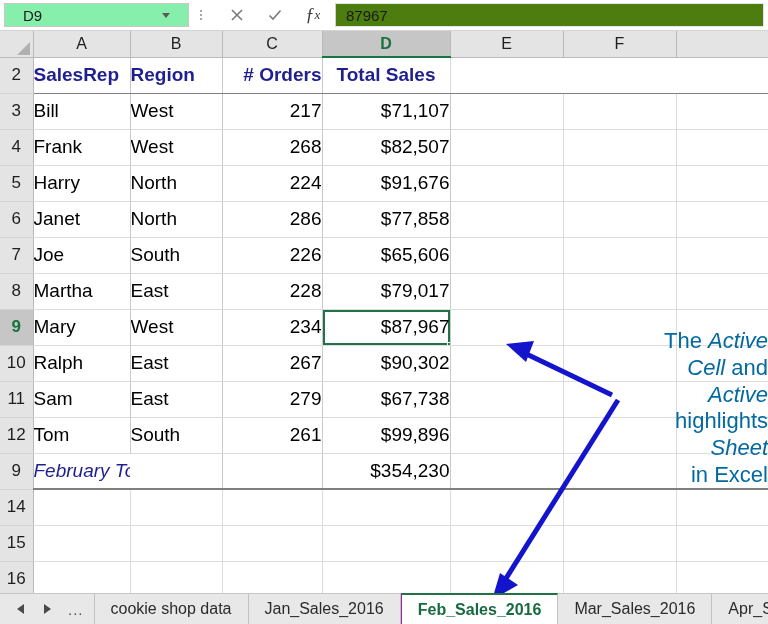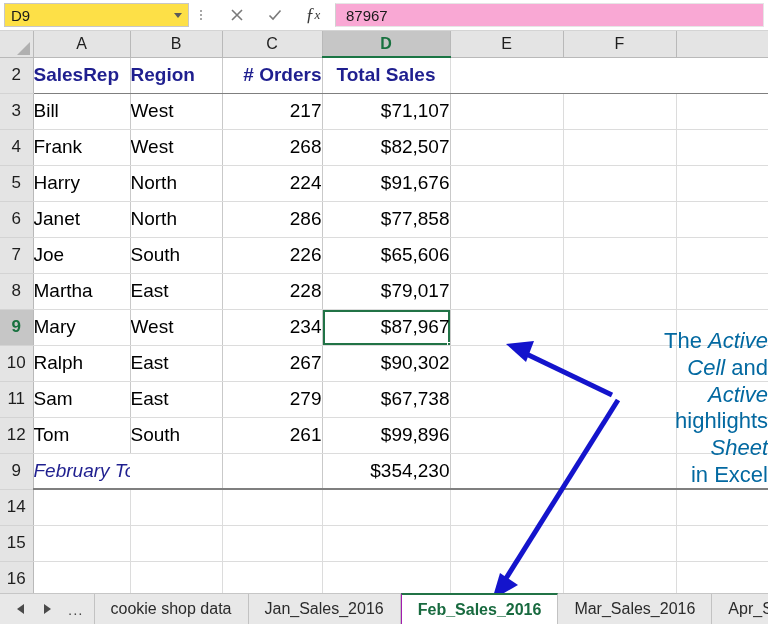--- a/index.html
+++ b/index.html
@@ -25,24 +25,24 @@
     width: 768px; height: 31px;
     background: #ffffff;
     display: flex;
     align-items: stretch;
     border-bottom: 1px solid #d4d4d4;
   }
   .name-box {
     width: 185px;
     margin: 3px 0 3px 4px;
     border: 1px solid #c7c7c7;
-    background: #fde047;
+    background: #86efac;
     display: flex;
     align-items: center;
-    padding: 0 6px;
+    padding: 0 18px;
     font-size: 15px;
     color: #1a1a1a;
     position: relative;
   }
   .name-box .nb-text { flex: 1; }
   .nb-caret {
     width: 0; height: 0;
     border-left: 4px solid transparent;
     border-right: 4px solid transparent;
     border-top: 5px solid #5a5a5a;
@@ -73,21 +73,21 @@
     font-family: "Liberation Serif", serif;
     font-style: italic;
     font-size: 18px;
     color: #3a3a3a;
   }
   .formula-input {
     flex: 1;
     margin: 3px 4px 3px 2px;
     border: 1px solid #e6e6e6;
     border-left: 1px solid #d0d0d0;
-    background: #f9a8d4;
+    background: #4d7c0f;
     display: flex; align-items: center;
     padding-left: 10px;
     font-size: 15px;
     color: #1a1a1a;
   }
 
   
   .grid-wrap {
     position: absolute;
     left: 0; top: 31px;

